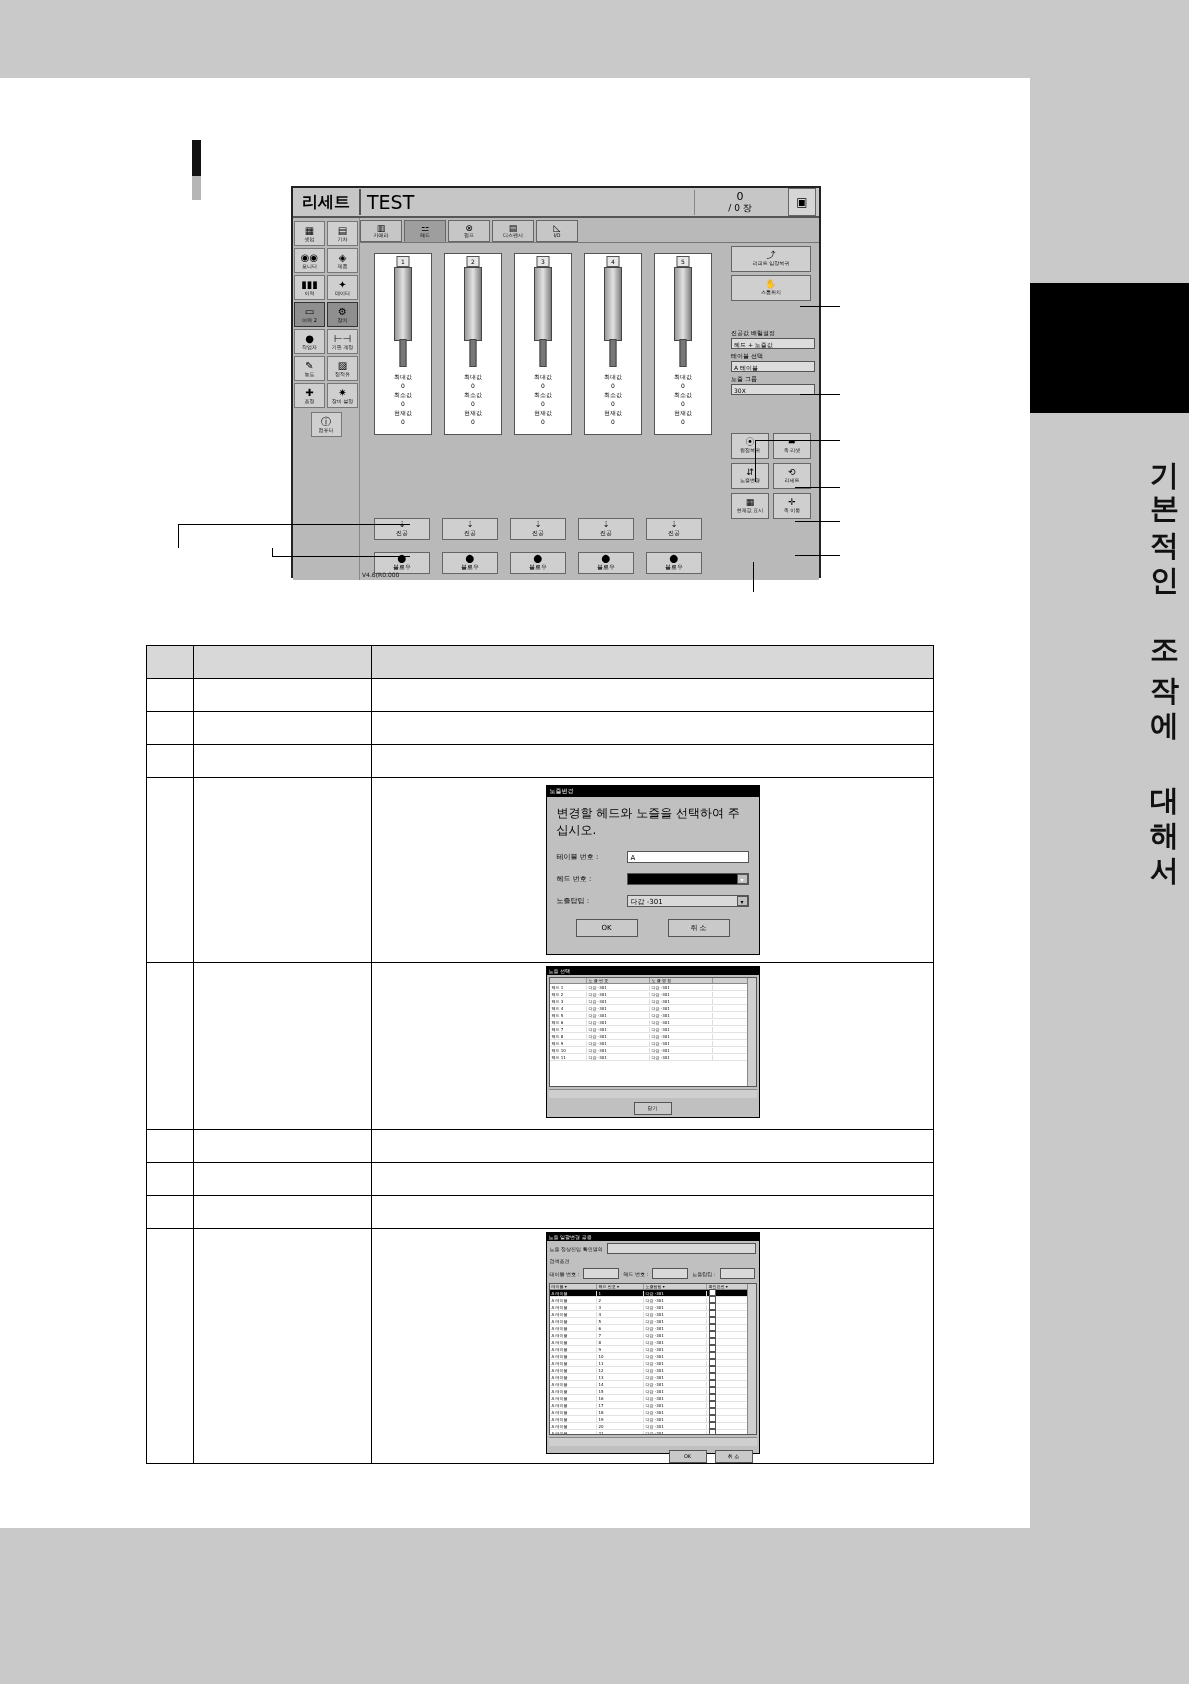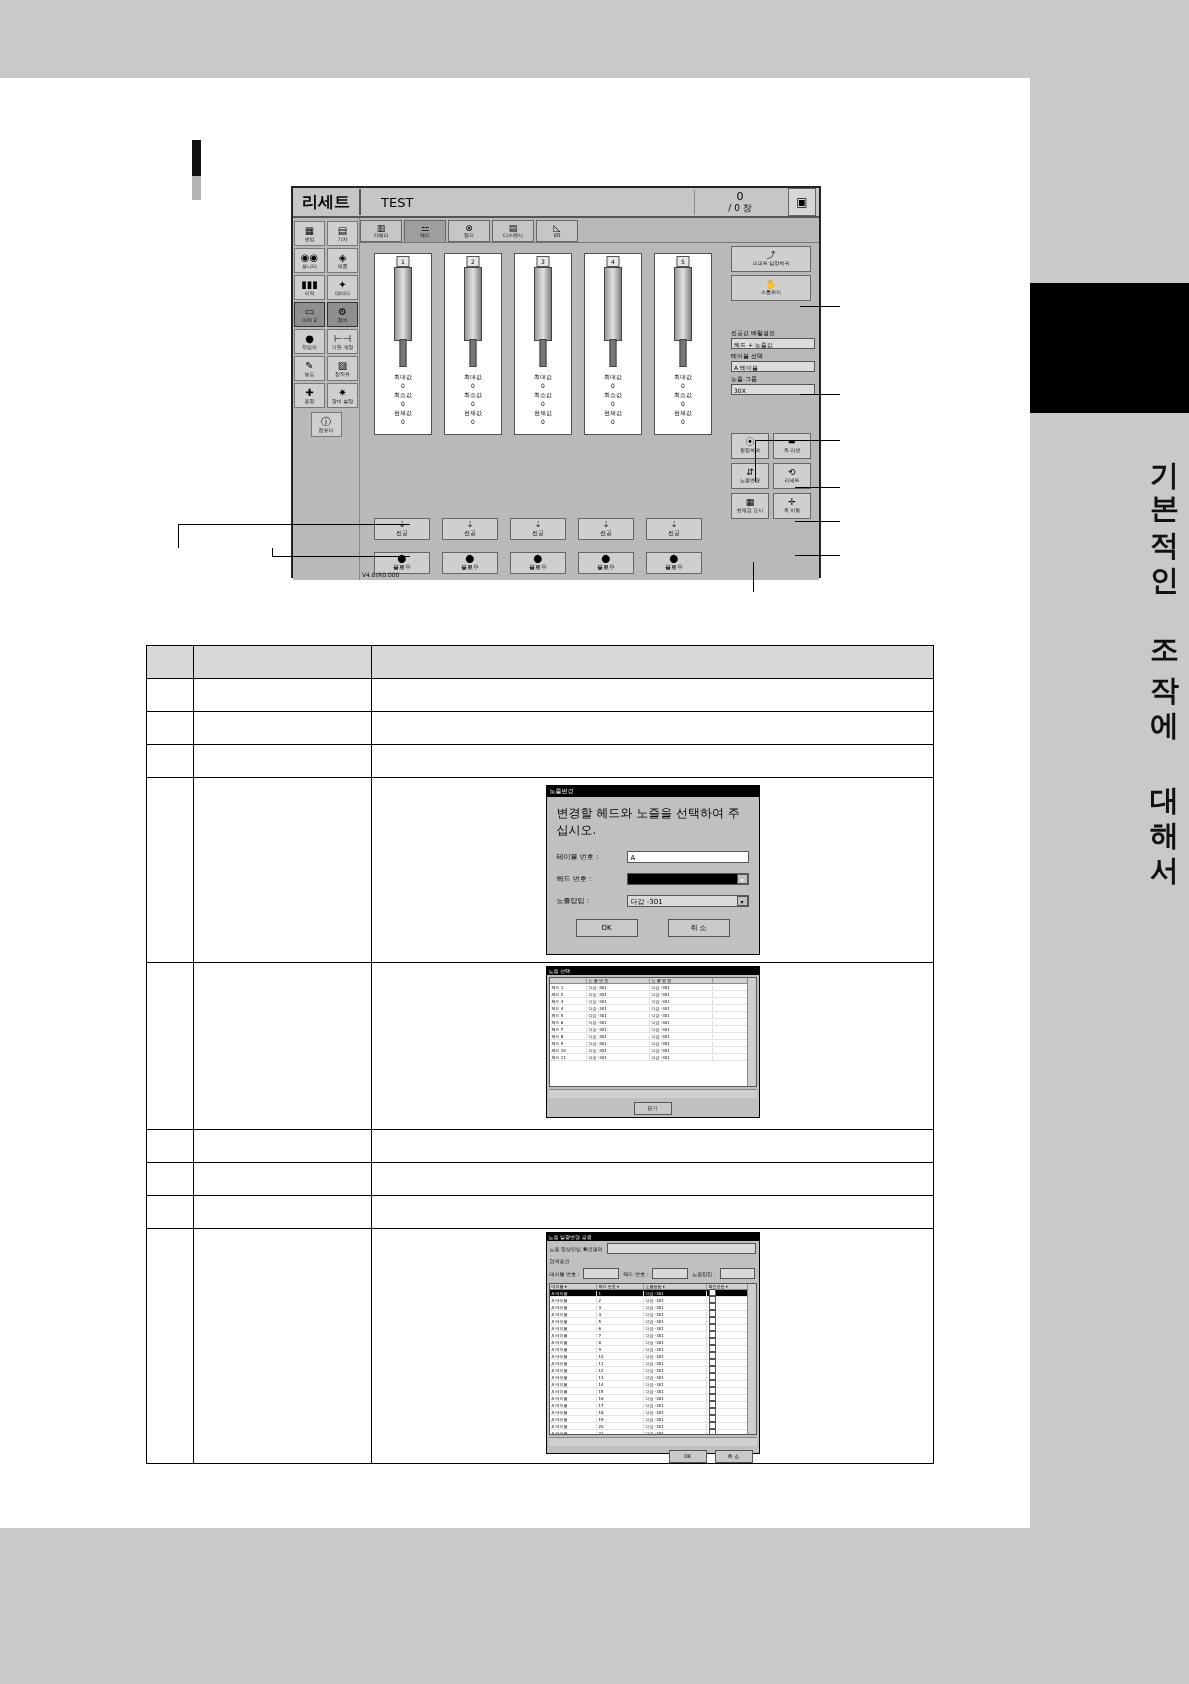--- a/index.html
+++ b/index.html
@@ -41,21 +41,21 @@
     font-size:6px;color:#000;
   }
   .hmi-top{
     height:28px;display:flex;align-items:center;border-bottom:2px solid #555;
     background:#c6c6c6;
   }
   .hmi-reset{
     width:66px;height:26px;display:flex;align-items:center;justify-content:center;
     font-size:16px;font-weight:bold;border-right:2px solid #555;background:#c6c6c6;
   }
-  .hmi-title{flex:1;padding-left:20px;font-size:13px;}
+  .hmi-title{flex:1;padding-left:6px;font-size:19px;}
   .hmi-count{
     width:90px;text-align:center;font-size:9px;line-height:1.25;border-left:1px solid #888;
   }
   .hmi-count .big{font-size:11px;}
   .hmi-topicon{
     width:26px;height:26px;margin:0 3px;border:1px solid #666;background:#d6d6d6;
     display:flex;align-items:center;justify-content:center;font-size:12px;
   }
   .hmi-body{display:flex;height:362px;}
   .hmi-left{

